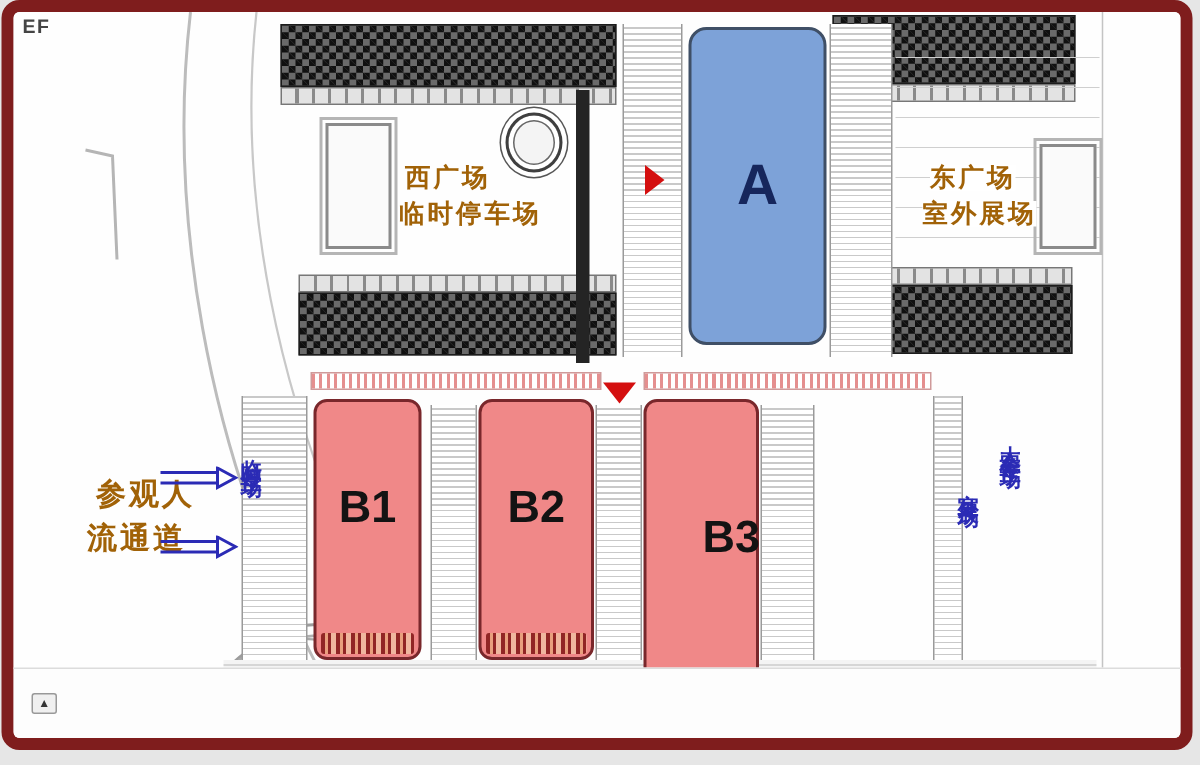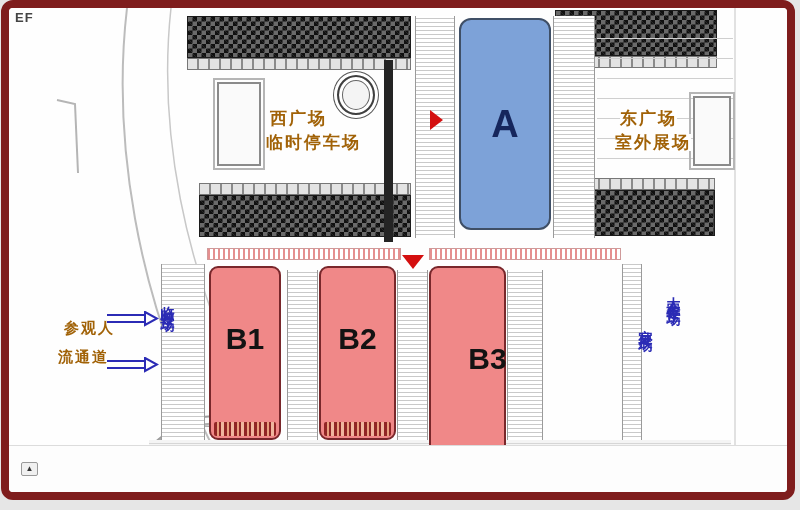--- a/index.html
+++ b/index.html
@@ -74,21 +74,21 @@
   }
   .fountain{
     border:2px solid #3f3f3f;border-radius:50%;
     box-shadow:0 0 0 3px #ffffff,0 0 0 4px #555555,inset 0 0 0 3px #ffffff,inset 0 0 0 4px #666666;
     background:#f4f4f4;
   }
 
   
   .blue{color:#a16207;font-weight:bold;letter-spacing:2px;}
   .zh{font-size:17px;line-height:1;}
-  .zh-s{font-size:15px;line-height:1;}
+  .zh-s{font-size:20px;line-height:1;}
   .vtext{
     writing-mode:vertical-rl;text-orientation:upright;
     font-size:14px;font-weight:bold;color:#2b2bb5;letter-spacing:3px;line-height:1;
   }
 
   
   .tri-right{width:0;height:0;border-top:10px solid transparent;border-bottom:10px solid transparent;border-left:13px solid #d40f0f;}
   .tri-down{width:0;height:0;border-left:11px solid transparent;border-right:11px solid transparent;border-top:14px solid #d40f0f;}
 
   .eastlines{background:repeating-linear-gradient(0deg,transparent 0 19px,#cfcfcf 19px 20px);}

